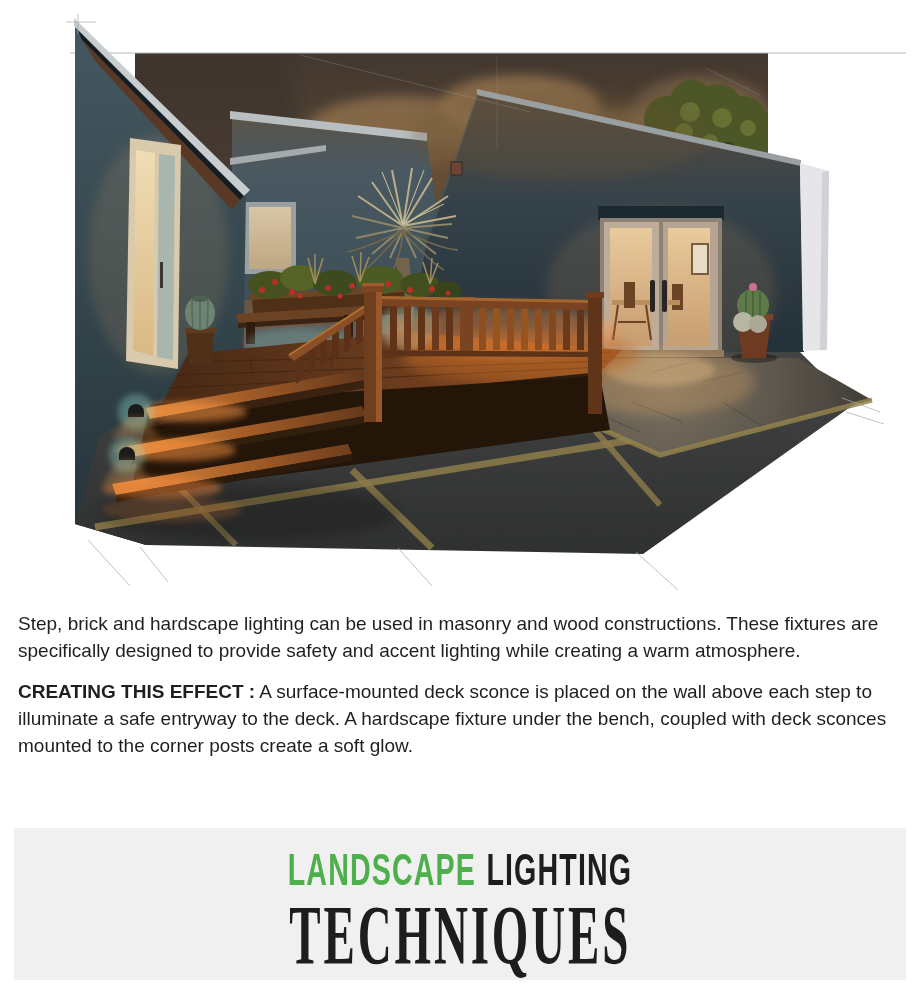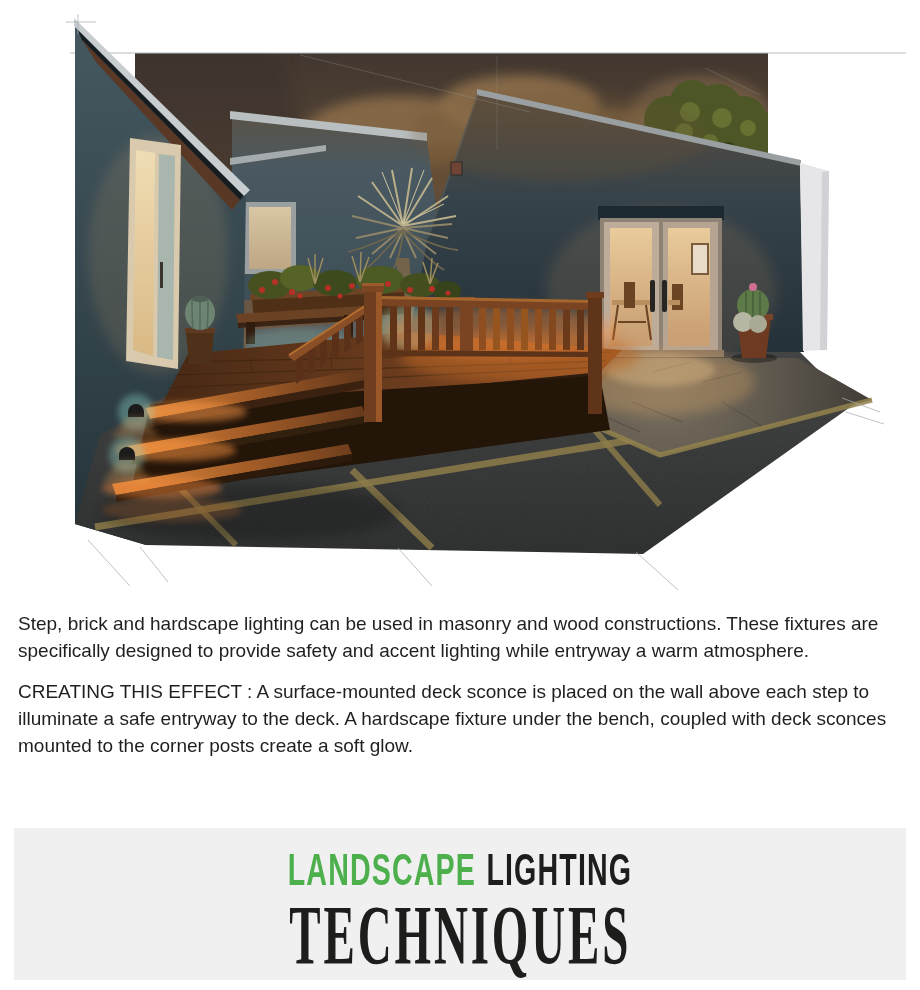--- a/index.html
+++ b/index.html
@@ -5,21 +5,21 @@
   html,body{margin:0;padding:0;background:#ffffff;}
   body{width:920px;height:990px;position:relative;overflow:hidden;
        font-family:"Liberation Sans", sans-serif;}
   #illustration{position:absolute;top:0;left:0;}
   #content{position:absolute;left:18px;right:16px;top:602px;}
   #headline{margin:0;line-height:1;}
   #headline span{display:inline-block;transform:scaleX(.60);transform-origin:left center;
        font-size:52px;font-weight:700;letter-spacing:.02em;color:#4db04c;white-space:nowrap;}
   .bodytext{margin:8px 0 0 0;font-size:19px;line-height:27px;color:#1f1f1f;}
   .bodytext + .bodytext{margin-top:14px;}
-  .bodytext b{font-weight:400;}
+  .bodytext b{font-weight:700;}
   #footer{position:absolute;left:14px;right:14px;top:828px;height:152px;background:#f0f0f1;
        display:flex;flex-direction:column;align-items:center;justify-content:flex-start;}
   #footer .line1{margin-top:20px;line-height:1;white-space:nowrap;}
   .series-scale{display:inline-block;transform:scaleX(.65);transform-origin:center;
        font-size:44px;font-weight:700;letter-spacing:.04em;white-space:nowrap;}
   .series-scale .accent{color:#4db04c;}
   .series-scale .rest{color:#1d1d1b;margin-left:16px;}
   #footer .line2{margin-top:2px;line-height:1;font-family:Liberation Serif, serif;}
   .title-scale{display:inline-block;transform:scaleX(.56);transform-origin:center;
        font-size:84px;font-weight:700;letter-spacing:.06em;color:#1d1d1b;white-space:nowrap;}
@@ -367,21 +367,21 @@
     <line x1="842" y1="398" x2="880" y2="412"></line>
     <line x1="846" y1="412" x2="884" y2="424"></line>
     <line x1="88" y1="540" x2="130" y2="586"></line>
     <line x1="140" y1="547" x2="168" y2="582"></line>
     <line x1="398" y1="548" x2="432" y2="586"></line>
     <line x1="636" y1="552" x2="678" y2="590"></line>
   </g>
 </svg>
 
 <div id="content">
-  <p class="bodytext">Step, brick and hardscape lighting can be used in masonry and wood constructions. These fixtures are specifically designed to provide safety and accent lighting while entryway a warm atmosphere.</p>
+  <p class="bodytext">Step, brick and hardscape lighting can be used in masonry and wood constructions. These fixtures are specifically designed to provide safety and accent lighting while creating a warm atmosphere.</p>
   <p class="bodytext"><b>CREATING THIS EFFECT :</b><span> A surface-mounted deck sconce is placed on the wall above each step to illuminate a safe entryway to the deck. A hardscape fixture under the bench, coupled with deck sconces mounted to the corner posts create a soft glow.</span></p>
 </div>
 
 <div id="footer">
   <div class="line1">
     <span class="series-scale">
       <span class="accent">LANDSCAPE</span><span class="rest">LIGHTING</span>
     </span>
   </div>
   <div class="line2">

